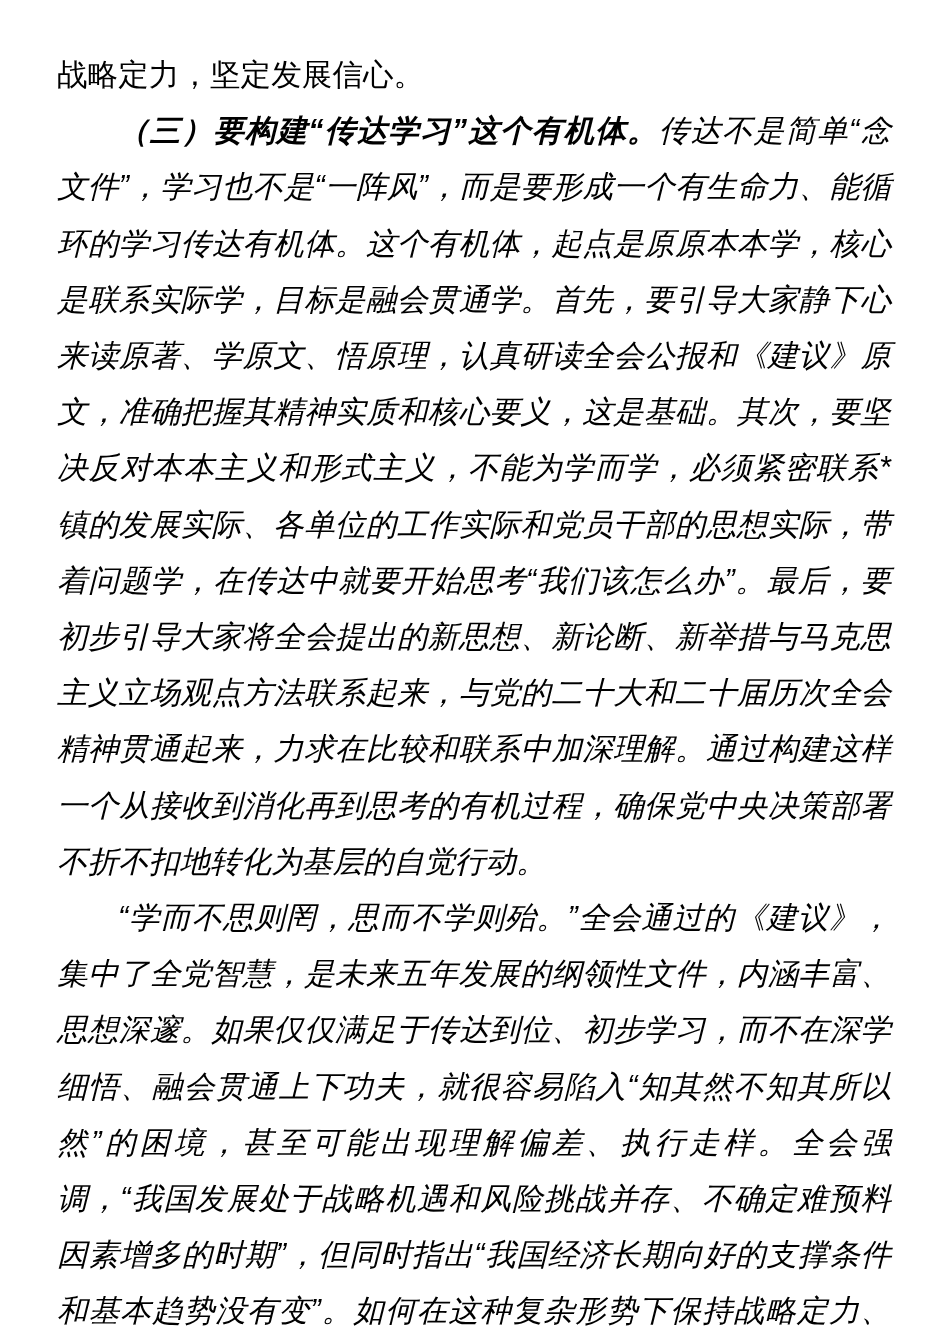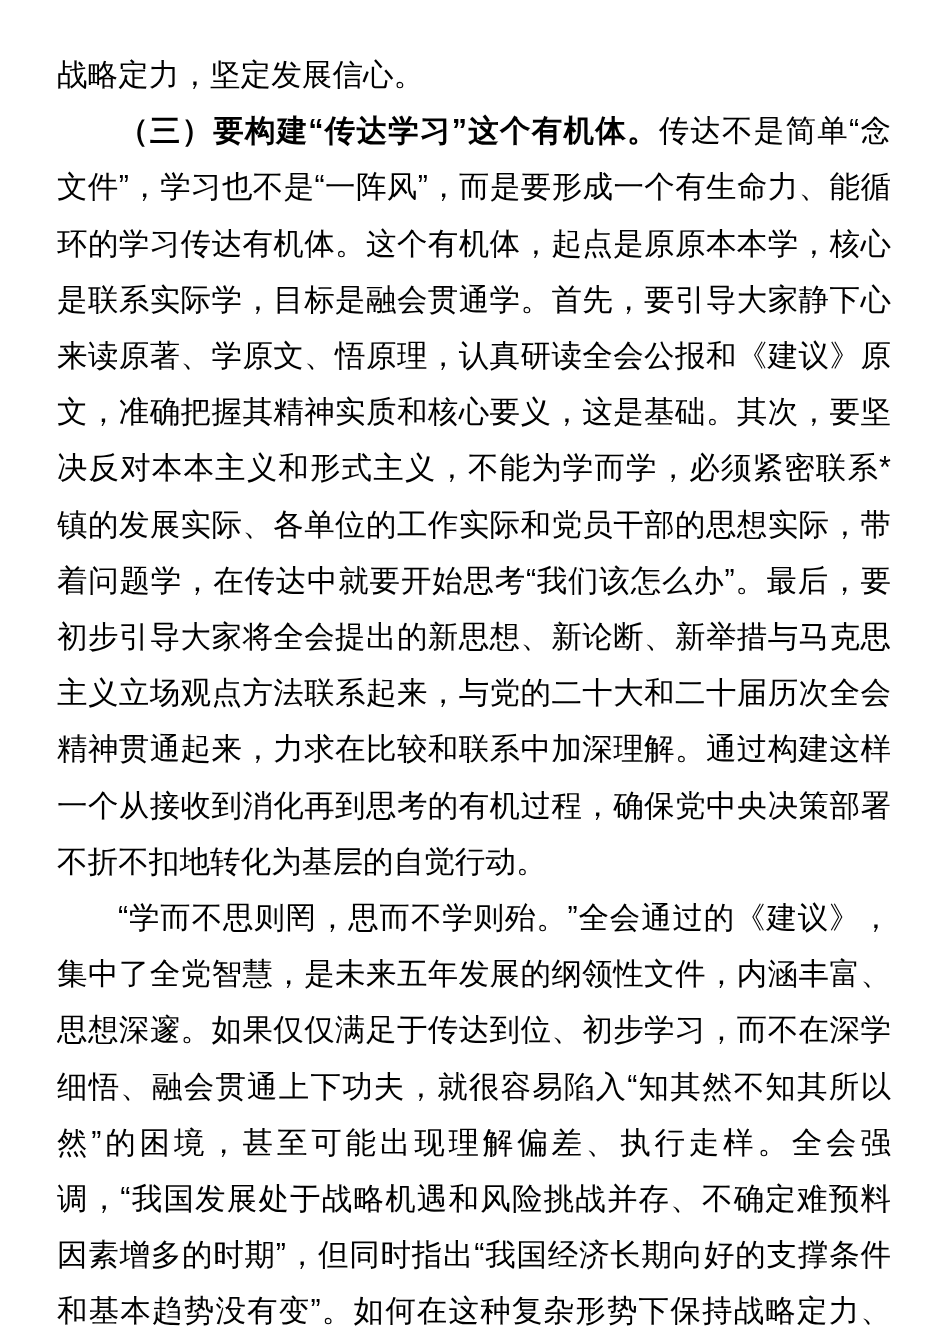--- a/index.html
+++ b/index.html
@@ -31,20 +31,21 @@
     color: #000000;
     text-align: justify;
     text-justify: inter-character;
     text-align-last: left;
     letter-spacing: 0.1px;
     font-weight: 400;
     word-break: break-all;
   }
   .para.indent {
     text-indent: 61px;
+    font-style: italic;
   }
   .para .bold-lead {
     font-weight: 700;
   }
   
   .para.flush {
     text-indent: 0;
   }
 </style>
 </head>

